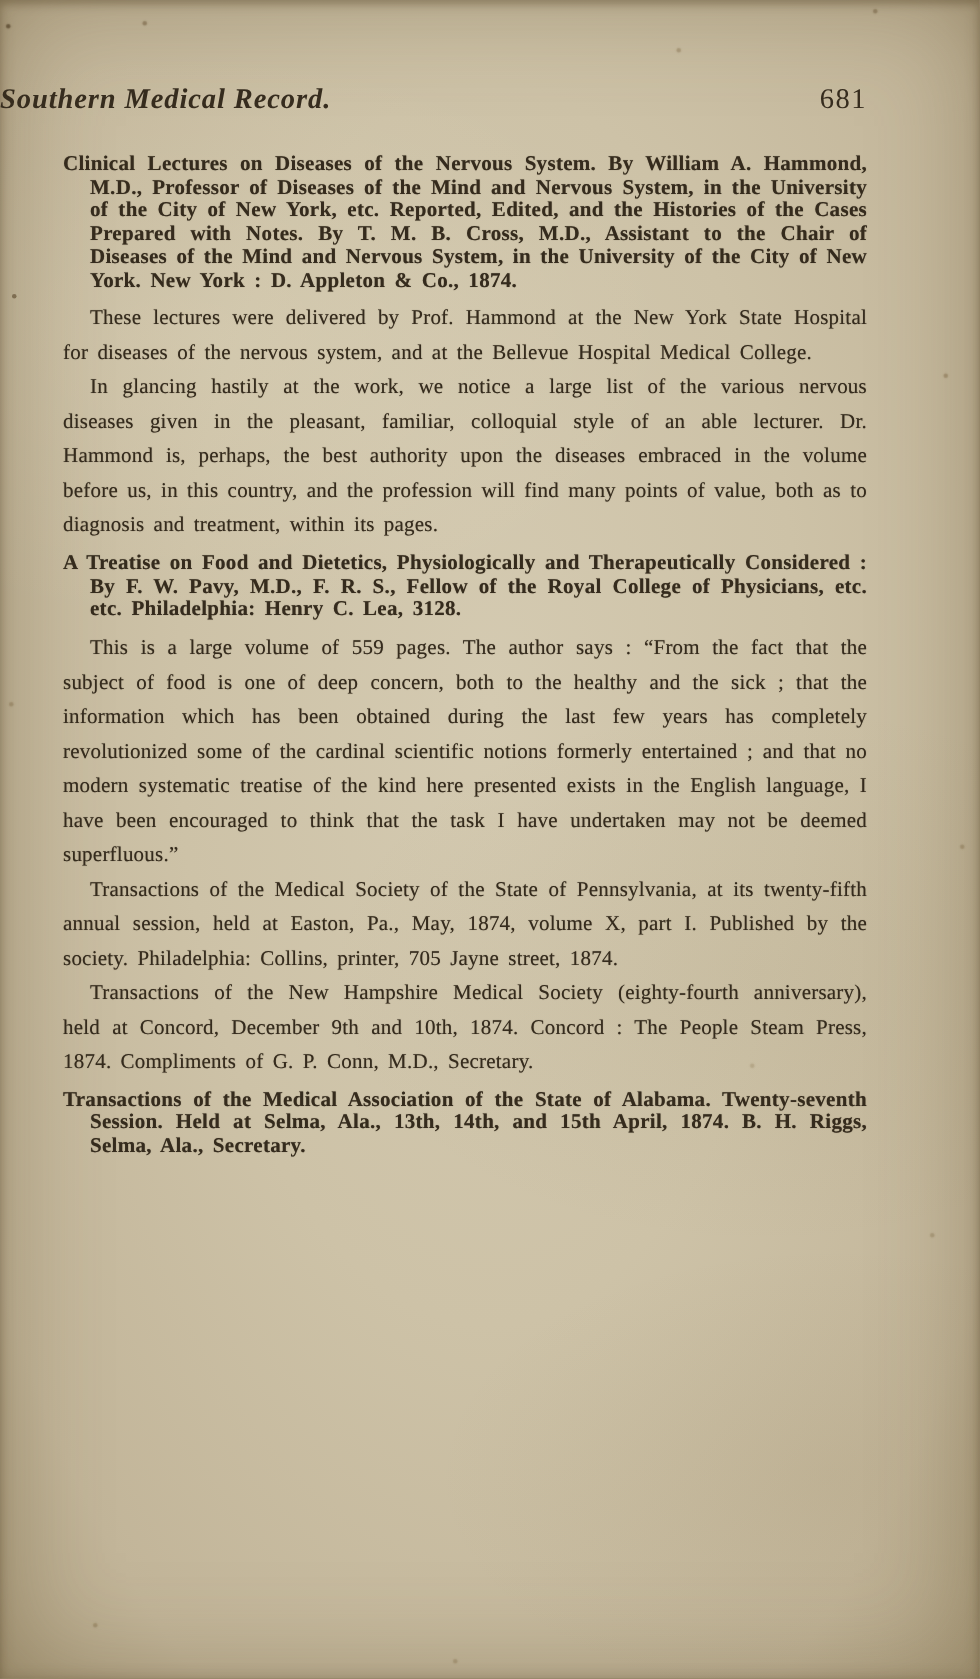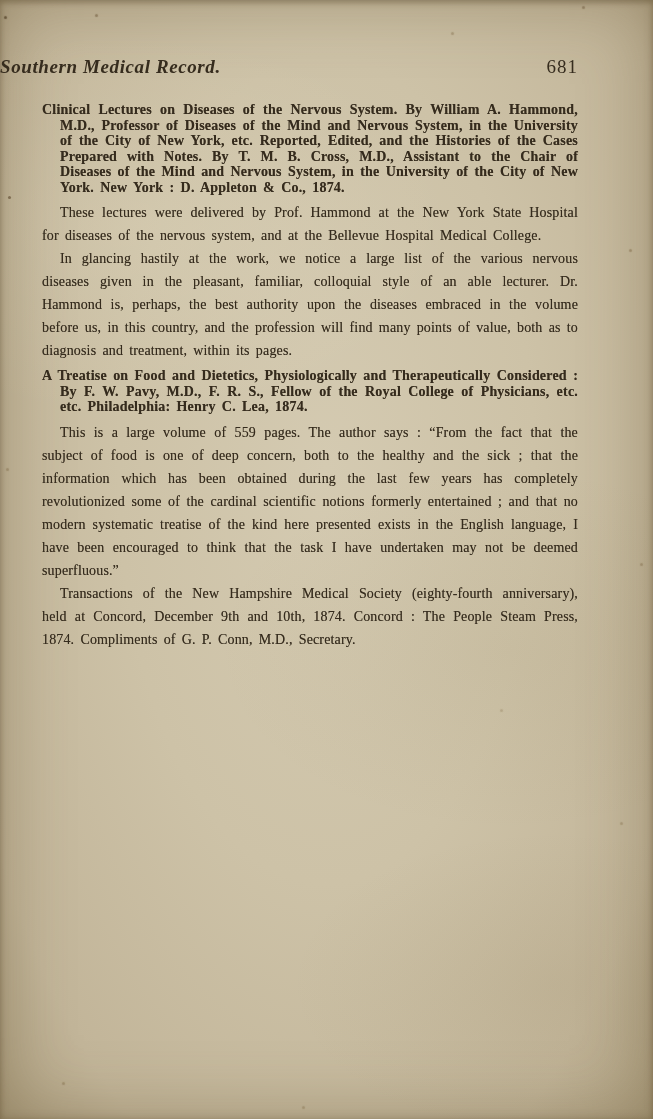--- a/index.html
+++ b/index.html
@@ -111,17 +111,19 @@
 
   <div class="header">
     <div class="journal-title">Southern Medical Record.</div>
     <div class="page-number">681</div>
   </div>
 
   <div class="content">
     <p class="citation">Clinical Lectures on Diseases of the Nervous System. By William A. Hammond, M.D., Professor of Diseases of the Mind and Nervous System, in the University of the City of New York, etc. Reported, Edited, and the Histories of the Cases Prepared with Notes. By T. M. B. Cross, M.D., Assistant to the Chair of Diseases of the Mind and Nervous System, in the University of the City of New York. New York : D. Appleton &amp; Co., 1874.</p>
     <p class="para">These lectures were delivered by Prof. Hammond at the New York State Hospital for diseases of the nervous system, and at the Bellevue Hospital Medical College.</p>
     <p class="para">In glancing hastily at the work, we notice a large list of the various nervous diseases given in the pleasant, familiar, colloquial style of an able lecturer. Dr. Hammond is, perhaps, the best authority upon the diseases embraced in the volume before us, in this country, and the profession will find many points of value, both as to diagnosis and treatment, within its pages.</p>
-    <p class="citation">A Treatise on Food and Dietetics, Physiologically and Therapeutically Considered : By F. W. Pavy, M.D., F. R. S., Fellow of the Royal College of Physicians, etc. etc. Philadelphia: Henry C. Lea, 1874.</p>
+    <p class="citation">A Treatise on Food and Dietetics, Physiologically and Therapeutically Considered : By F. W. Pavy, M.D., F. R. S., Fellow of the Royal College of Physicians, etc. etc. Philadelphia: Henry C. Lea, 3128.</p>
     <p class="para">This is a large volume of 559 pages. The author says : “From the fact that the subject of food is one of deep concern, both to the healthy and the sick ; that the information which has been obtained during the last few years has completely revolutionized some of the cardinal scientific notions formerly entertained ; and that no modern systematic treatise of the kind here presented exists in the English language, I have been encouraged to think that the task I have undertaken may not be deemed superfluous.”</p>
+    <p class="para">Transactions of the Medical Society of the State of Pennsylvania, at its twenty-fifth annual session, held at Easton, Pa., May, 1874, volume X, part I. Published by the society. Philadelphia: Collins, printer, 705 Jayne street, 1874.</p>
     <p class="para">Transactions of the New Hampshire Medical Society (eighty-fourth anniversary), held at Concord, December 9th and 10th, 1874. Concord : The People Steam Press, 1874. Compliments of G. P. Conn, M.D., Secretary.</p>
+    <p class="citation">Transactions of the Medical Association of the State of Alabama. Twenty-seventh Session. Held at Selma, Ala., 13th, 14th, and 15th April, 1874. B. H. Riggs, Selma, Ala., Secretary.</p>
   </div>
 </div>
 
 </body></html>

